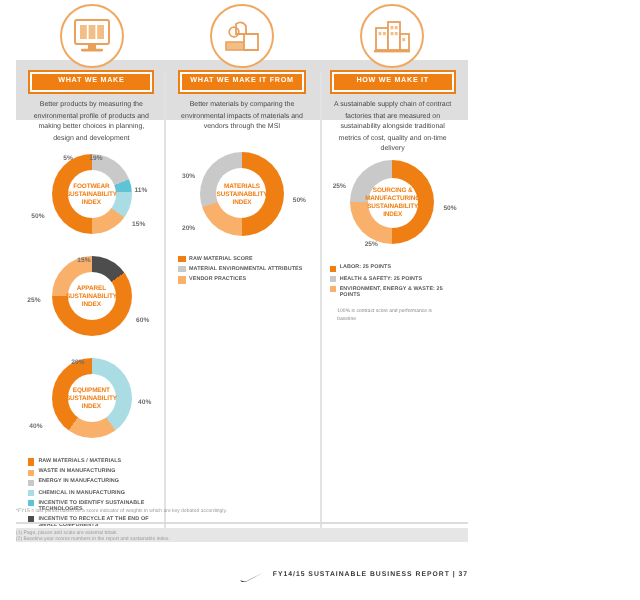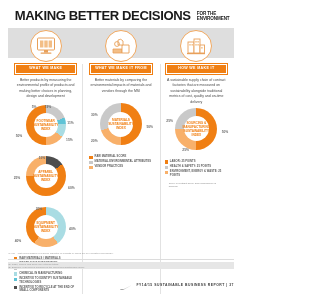--- a/index.html
+++ b/index.html
@@ -110,27 +110,20 @@
     gap: 4px; margin-top: 6px;
   }
   .foot-brand-text { font-size: 3.4px; font-weight: bold; color: #3a3a3a; letter-spacing: 0.5px; }
   .grey-foot-band { position:absolute; left:8px; right:8px; bottom:31px; height:7px; background:#e6e6e6; }
 </style>
 </head>
 <body>
 
 <div class="page">
 
-  <div class="title-wrap">
-    <div class="title-main">MAKING BETTER DECISIONS</div>
-    <div class="title-sub">
-      <div>FOR THE</div>
-      <div>ENVIRONMENT</div>
-    </div>
-  </div>
 
   <div class="band"></div>
 
   <div class="cols">
     <div class="col-sep sep1"></div>
     <div class="col-sep sep2"></div>
 
     <div class="col">
       <div class="icon-circle">
         <svg width="22" height="20" viewBox="0 0 22 20">

